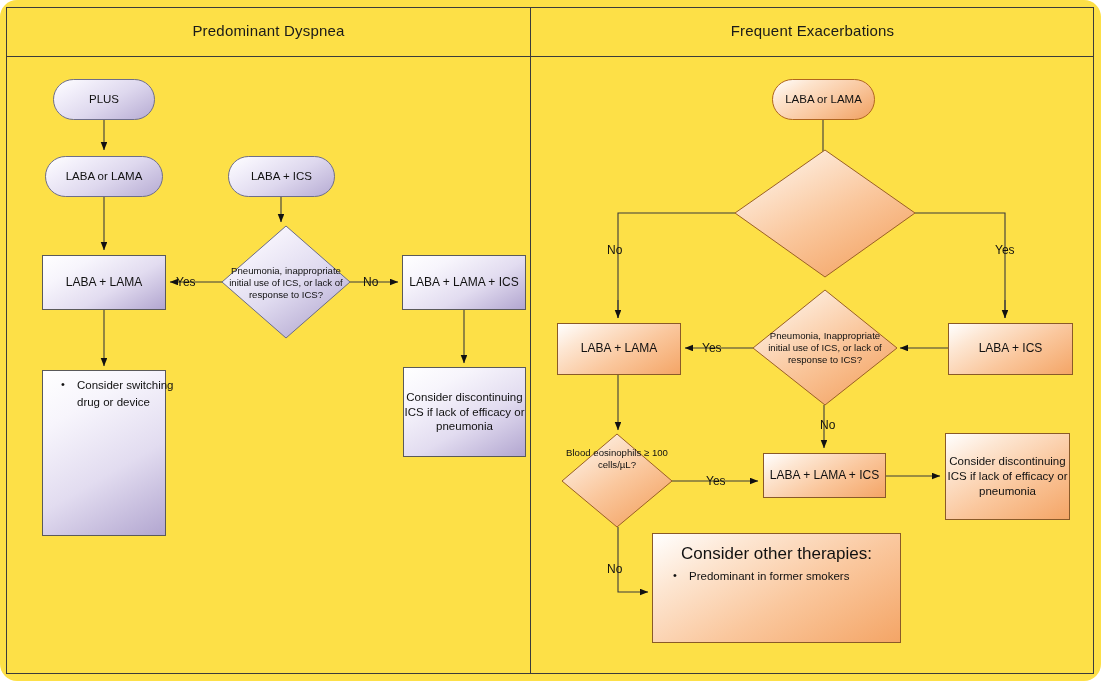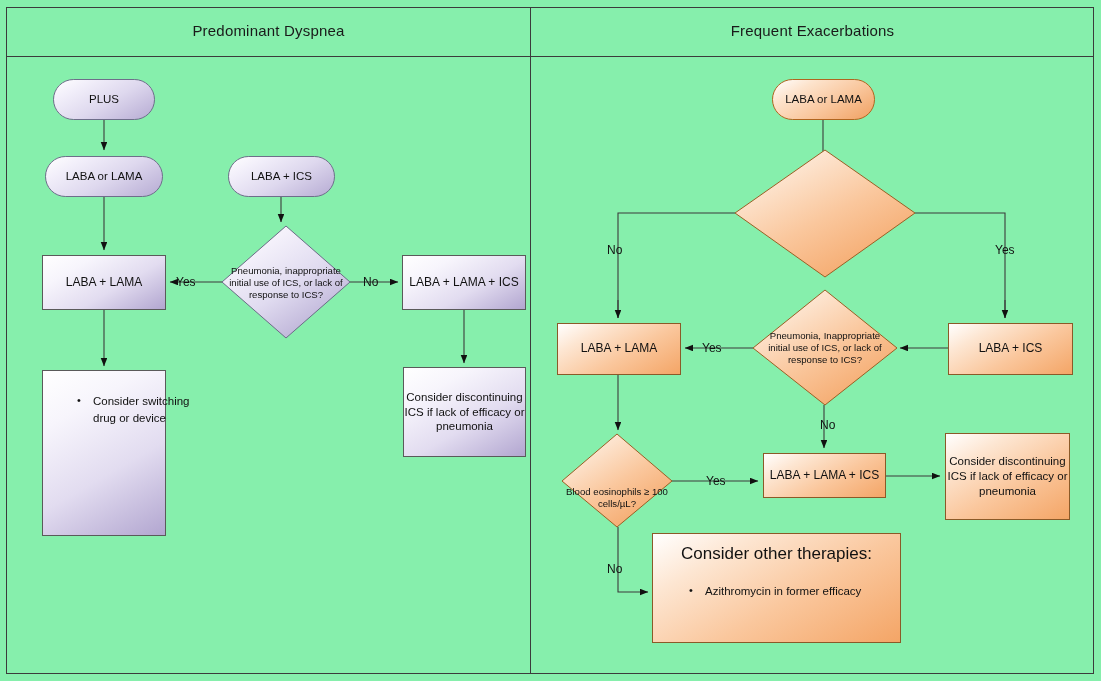--- a/index.html
+++ b/index.html
@@ -1,17 +1,17 @@
 <!DOCTYPE html>
 <html><head>
 <meta charset="utf-8">
 <style>
   html,body{margin:0;padding:0;background:#ffffff;}
   body{font-family:"Liberation Sans", sans-serif;}
-  #page{position:relative;width:1101px;height:681px;overflow:hidden;background:#86efac;}
+  #page{position:relative;width:1101px;height:681px;overflow:hidden;background:#fde047;border-radius:17px;}
 
   .outer-frame{position:absolute;left:6px;top:7px;width:1088px;height:667px;border:1px solid #3b3b3b;box-sizing:border-box;}
   .col-divider{position:absolute;left:530px;top:7px;width:1px;height:667px;background:#3b3b3b;}
   .hdr-divider{position:absolute;left:6px;top:56px;width:1088px;height:1px;background:#3b3b3b;}
 
   .panel-title{position:absolute;top:20px;height:22px;line-height:22px;text-align:center;
     font-size:15px;color:#1a1a1a;letter-spacing:.2px;}
   #title-left{left:7px;width:523px;}
   #title-right{left:531px;width:563px;}
 
@@ -32,21 +32,21 @@
     background:linear-gradient(150deg,#ffffff 0%,#fde3cc 26%,#f9c69c 60%,#f0a061 100%);}
   .or-box{border:1px solid #8a5a28;
     background:linear-gradient(150deg,#ffffff 0%,#fde6d2 24%,#fac79d 58%,#f4a566 100%);}
   .or-dia-fill{fill:url(#orGrad);stroke:#9a5f24;stroke-width:1;}
 
   .dia-text{position:absolute;display:flex;align-items:center;justify-content:center;
     text-align:center;font-size:9.6px;line-height:1.22;color:#111;pointer-events:none;}
 
   .wire-label{position:absolute;font-size:12px;color:#111;background:transparent;white-space:nowrap;}
 
-  ul.blist{margin:16px;padding:0 4px 0 16px;list-style:none;text-align:left;width:100%;}
+  ul.blist{margin:0;padding:0 4px 0 16px;list-style:none;text-align:left;width:100%;}
   ul.blist li{position:relative;padding-left:14px;margin:0 0 0 0;font-size:11.5px;line-height:1.45;}
   ul.blist li:before{content:"\2022";position:absolute;left:-2px;top:0;font-size:11px;}
   .lead{font-size:17px;line-height:1.45;display:block;margin-bottom:1px;}
   .boxinner{width:100%;padding:6px 4px;box-sizing:border-box;}
 </style>
 </head>
 <body>
 
 <div id="page">
 
@@ -110,21 +110,21 @@
     </g>
 
     <polygon class="pu-dia-fill" points="286,226 350,282 286,338 222,282"></polygon>
     <polygon class="or-dia-fill" points="825,150 915,213 825,277 735,213"></polygon>
     <polygon class="or-dia-fill" points="825,290 897,348 825,405 753,348"></polygon>
     <polygon class="or-dia-fill" points="617,434 672,481 617,527 562,481"></polygon>
   </svg>
 
   <div class="dia-text" style="left:228px;top:248px;width:116px;height:70px;">Pneumonia, inappropriate initial use of ICS, or lack of response to ICS?</div>
   <div class="dia-text" style="left:761px;top:315px;width:128px;height:66px;">Pneumonia, Inappropriate initial use of ICS, or lack of response to ICS?</div>
-  <div class="dia-text" style="left:566px;top:469px;width:102px;height:58px;">Blood eosinophils ≥ 100 cells/µL?</div>
+  <div class="dia-text" style="left:566px;top:430px;width:102px;height:58px;">Blood eosinophils ≥ 100 cells/µL?</div>
 
   <div class="node pu-term" style="left:53px;top:79px;width:102px;height:41px;">PLUS</div>
 
   <div class="node pu-term" style="left:45px;top:156px;width:118px;height:41px;">LABA or LAMA</div>
 
   <div class="node pu-term" style="left:228px;top:156px;width:107px;height:41px;">LABA + ICS</div>
 
   <div class="node pu-box" style="left:42px;top:255px;width:124px;height:55px;font-size:12px;">LABA + LAMA</div>
 
   <div class="node pu-box" style="left:402px;top:255px;width:124px;height:55px;font-size:12px;">LABA + LAMA + ICS</div>
@@ -149,21 +149,21 @@
   <div class="node or-box" style="left:948px;top:323px;width:125px;height:52px;font-size:12px;">LABA + ICS</div>
 
   <div class="node or-box" style="left:763px;top:453px;width:123px;height:45px;font-size:12px;">LABA + LAMA + ICS</div>
 
   <div class="node or-box" style="left:945px;top:433px;width:125px;height:87px;">Consider discontinuing ICS if lack of efficacy or pneumonia</div>
 
   <div class="node or-box" style="left:652px;top:533px;width:249px;height:110px;align-items:flex-start;">
     <div class="boxinner" style="padding:8px 6px 6px 6px;">
       <span class="lead">Consider other therapies:</span>
       <ul class="blist">
-        <li>Azithromycin in former efficacy</li>
+        <li>Predominant in former smokers</li>
       </ul>
     </div>
   </div>
 
   <div class="wire-label" style="left:607px;top:243px;">No</div>
   <div class="wire-label" style="left:995px;top:243px;">Yes</div>
   <div class="wire-label" style="left:702px;top:341px;">Yes</div>
   <div class="wire-label" style="left:820px;top:418px;">No</div>
   <div class="wire-label" style="left:706px;top:474px;">Yes</div>
   <div class="wire-label" style="left:607px;top:562px;">No</div>

